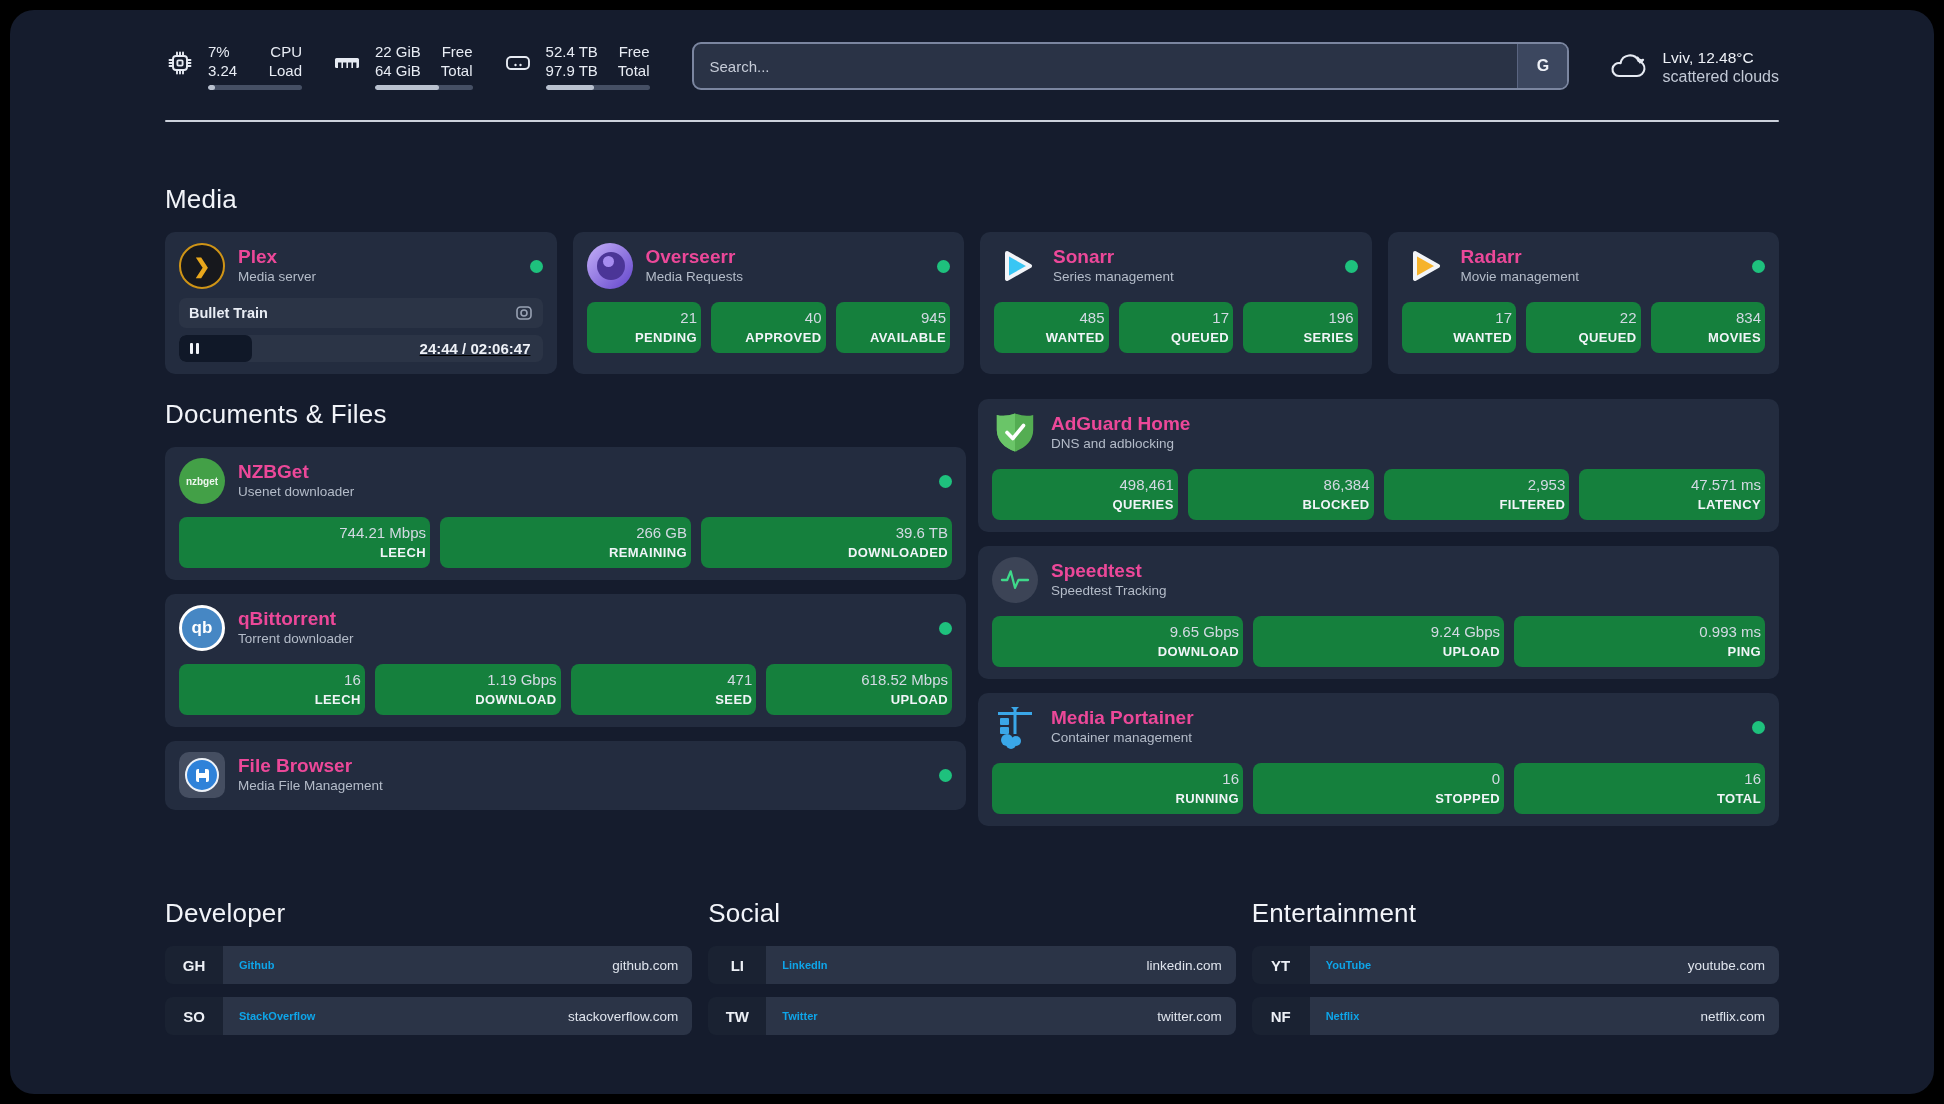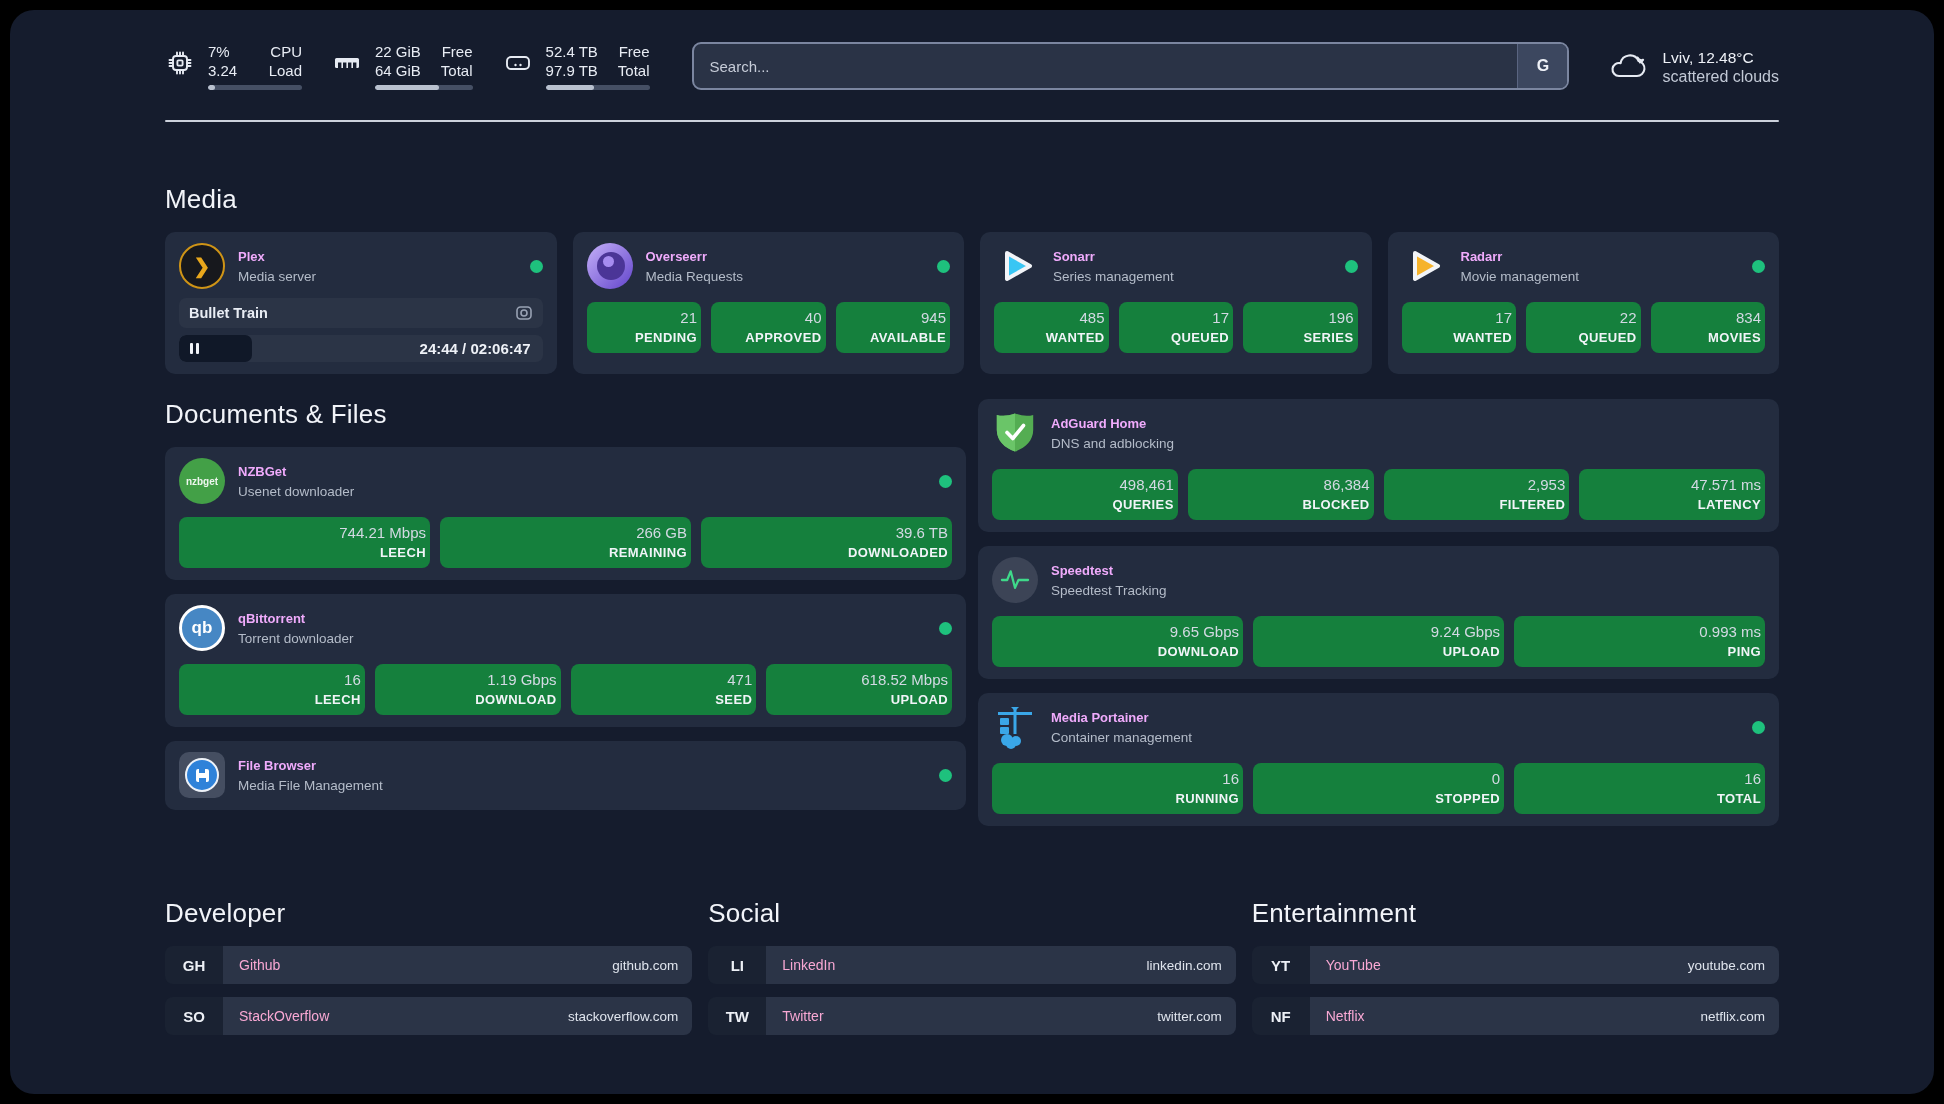--- a/index.html
+++ b/index.html
@@ -40,21 +40,21 @@
   h2.section-title { font-size: 26px; font-weight: 500; color: #f2f4f9;
     letter-spacing: .2px; margin-bottom: 17px; }
   .media-section { margin-top: 62px; }
   .cards-4 { display: grid; grid-template-columns: repeat(4, 1fr); gap: 16px; }
   .two-col { display: grid; grid-template-columns: 1fr 1fr; gap: 0 12px; margin-top: 25px; }
   .col-stack .card { margin-bottom: 14px; }
 
   .card { background: #232c3f; border-radius: 10px; padding: 11px 14px 12px; }
   .card-head { display: flex; align-items: center; gap: 13px; }
   .titles { line-height: 1; }
-  .app-title { font-size: 13px; font-weight: 700; color: #f0abfc; line-height: 22px; }
+  .app-title { font-size: 19px; font-weight: 700; color: #ec4899; line-height: 22px; }
   .app-sub { font-size: 13.5px; color: #b4bcc9; line-height: 18px; }
   .dot { width: 13px; height: 13px; border-radius: 50%; background: #1ec17d; margin-left: auto; }
 
   .tiles { display: flex; gap: 10px; margin-top: 13px; }
   .tile { flex: 1; background: #15803d; border-radius: 8px; text-align: right; padding: 6px 4px 7px; }
   .tile .v { font-size: 15px; color: #d3d9e3; line-height: 20px; }
   .tile .l { font-size: 13px; font-weight: 700; color: #f1f4f8; letter-spacing: .4px; line-height: 17px; margin-top: 1px; }
 
   
   .icon-circle { width: 46px; height: 46px; border-radius: 50%; flex: 0 0 auto;
@@ -78,37 +78,37 @@
   .fb-floppy::before { content: ""; position: absolute; top: 0; left: 3.5px; width: 6px; height: 4.5px; background: #2f82d9; }
   .fb-floppy::after { content: ""; position: absolute; bottom: 0; left: 3px; width: 7px; height: 4px; background: #2f82d9; }
   .speedtest { background: #3c4456; }
 
   
   .media-row { margin-top: 9px; background: #2b3446; border-radius: 7px; height: 30px;
     display: flex; align-items: center; padding: 0 10px; }
   .media-title { font-size: 14.5px; font-weight: 600; color: #e9edf4; }
   .media-row svg { margin-left: auto; }
   .seek { margin-top: 7px; background: #2b3446; border-radius: 7px; height: 27px;
-    position: relative; display: flex; align-items: center; overflow: hidden; }
+    position: relative; display: flex; align-items: center; overflow: hidden; text-decoration: underline; }
   .seek-fill { position: absolute; left: 0; top: 0; bottom: 0; background: #101828;
     border-radius: 7px; display: flex; align-items: center; padding-left: 11px; }
   .pause-icon { display: flex; gap: 3px; }
   .pause-icon span { width: 3px; height: 11px; background: #f0f3f8; border-radius: 1px; }
   .seek-time { margin-left: auto; padding-right: 12px; font-size: 15px; font-weight: 700;
     color: #eef1f7; position: relative; }
 
   
   .bookmarks { display: grid; grid-template-columns: repeat(3, 1fr); gap: 0 16px; margin-top: 58px; }
   .bm-row { display: flex; height: 38px; margin-bottom: 13px; border-radius: 8px;
     overflow: hidden; cursor: pointer; }
   .bm-badge { width: 58px; background: #1a2232; color: #edf0f6; font-weight: 700; font-size: 15px;
     display: flex; align-items: center; justify-content: center; flex: 0 0 auto; }
   .bm-main { flex: 1; background: #2b3447; display: flex; align-items: center;
     justify-content: space-between; padding: 0 14px 0 16px; }
-  .bm-name { font-size: 14px; color: #f9a8d4; }
+  .bm-name { font-size: 11px; color: #0ea5e9; font-weight: bold; }
   .bm-url { font-size: 13.5px; color: #dfe4ed; }
 
   .ico { stroke: #e6eaf2; fill: none; stroke-width: 1.9; stroke-linecap: round; stroke-linejoin: round; }
 </style>
 </head>
 <body>
 
 <div class="panel">
 
   <div class="topbar">

